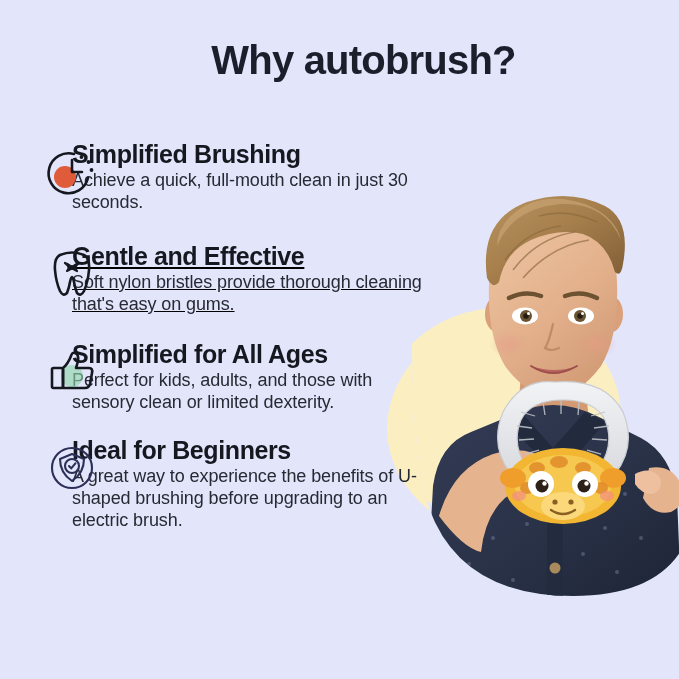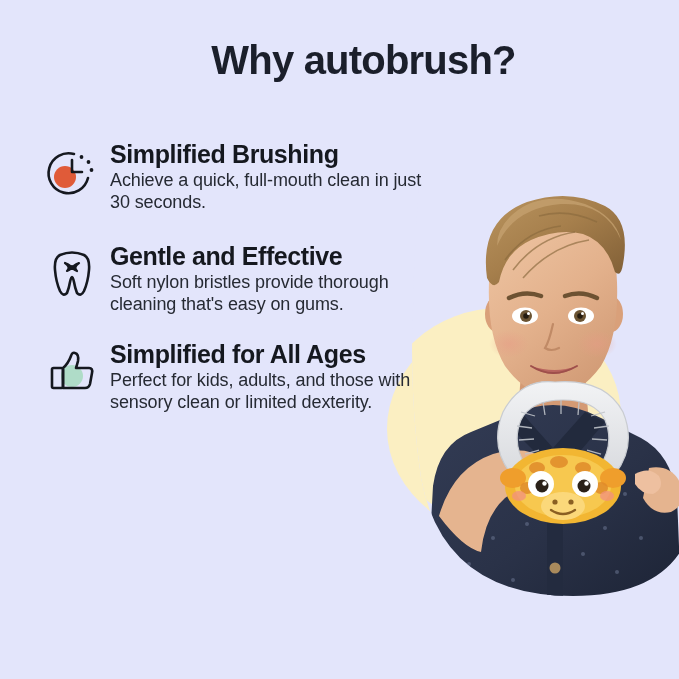--- a/index.html
+++ b/index.html
@@ -55,21 +55,21 @@
     left: 0;
     top: 4px;
     width: 56px;
     height: 56px;
     display: block;
   }
   .feature-icon svg {
     display: block;
   }
   .feature-body {
-    margin-left: 66px;
+    margin-left: 28px;
     padding-top: 0px;
   }
   .feature-title {
     font-size: 25px;
     font-weight: 700;
     color: #15181f;
     line-height: 1.12;
     letter-spacing: -0.4px;
     white-space: nowrap;
   }
@@ -77,21 +77,21 @@
     font-size: 18px;
     font-weight: 400;
     color: #262a33;
     line-height: 1.22;
     margin-top: 2px;
     letter-spacing: -0.1px;
   }
 
   
   .feature.f0 { min-height: 96px; }
-  .feature.f1 { min-height: 92px; }
+  .feature.f1 { min-height: 92px; text-decoration: underline; }
   .feature.f2 { min-height: 90px; }
   .feature.f3 { min-height: 96px; }
 
   
   .hero {
     position: absolute;
     right: -6px;
     top: 186px;
     width: 300px;
     height: 412px;
@@ -321,15 +321,29 @@
           <path d="M19,24 Q24,20 27,12 Q28,8 31,9 Q35,10 34,17 Q33,21 32,24 L45,24 Q49,24 48,29 L46,40 Q45,44 41,44 L19,44 Z" fill="none" stroke="#15181f" stroke-width="2.6" stroke-linejoin="round" stroke-linecap="round"></path>
           <rect x="8" y="24" width="11" height="20" rx="1.5" fill="none" stroke="#15181f" stroke-width="2.6" stroke-linejoin="round"></rect>
         </svg>
       </span>
       <div class="feature-body">
         <div class="feature-title">Simplified for All Ages</div>
         <div class="feature-desc">Perfect for kids, adults, and those with sensory clean or limited dexterity.</div>
       </div>
     </div>
 
+    <div class="feature f3">
+      <span class="feature-icon">
+        <svg width="56" height="56" viewBox="0 0 56 56" xmlns="http://www.w3.org/2000/svg">
+          <circle cx="28" cy="28" r="20" fill="none" stroke="#2c2f57" stroke-width="2.1"></circle>
+          <path d="M28,14 L40,19 Q40,33 28,41 Q16,33 16,19 Z" fill="none" stroke="#2c2f57" stroke-width="2.1" stroke-linejoin="round"></path>
+          <circle cx="28" cy="26" r="7" fill="none" stroke="#2c2f57" stroke-width="2.1"></circle>
+          <path d="M25,26 L27.2,28.4 L31.4,23.4" fill="none" stroke="#2c2f57" stroke-width="2.1" stroke-linecap="round" stroke-linejoin="round"></path>
+        </svg>
+      </span>
+      <div class="feature-body">
+        <div class="feature-title">Ideal for Beginners</div>
+        <div class="feature-desc">A great way to experience the benefits of U-shaped brushing before upgrading to an electric brush.</div>
+      </div>
+    </div>
 
   </div>
 </div>
 
 </body></html>

